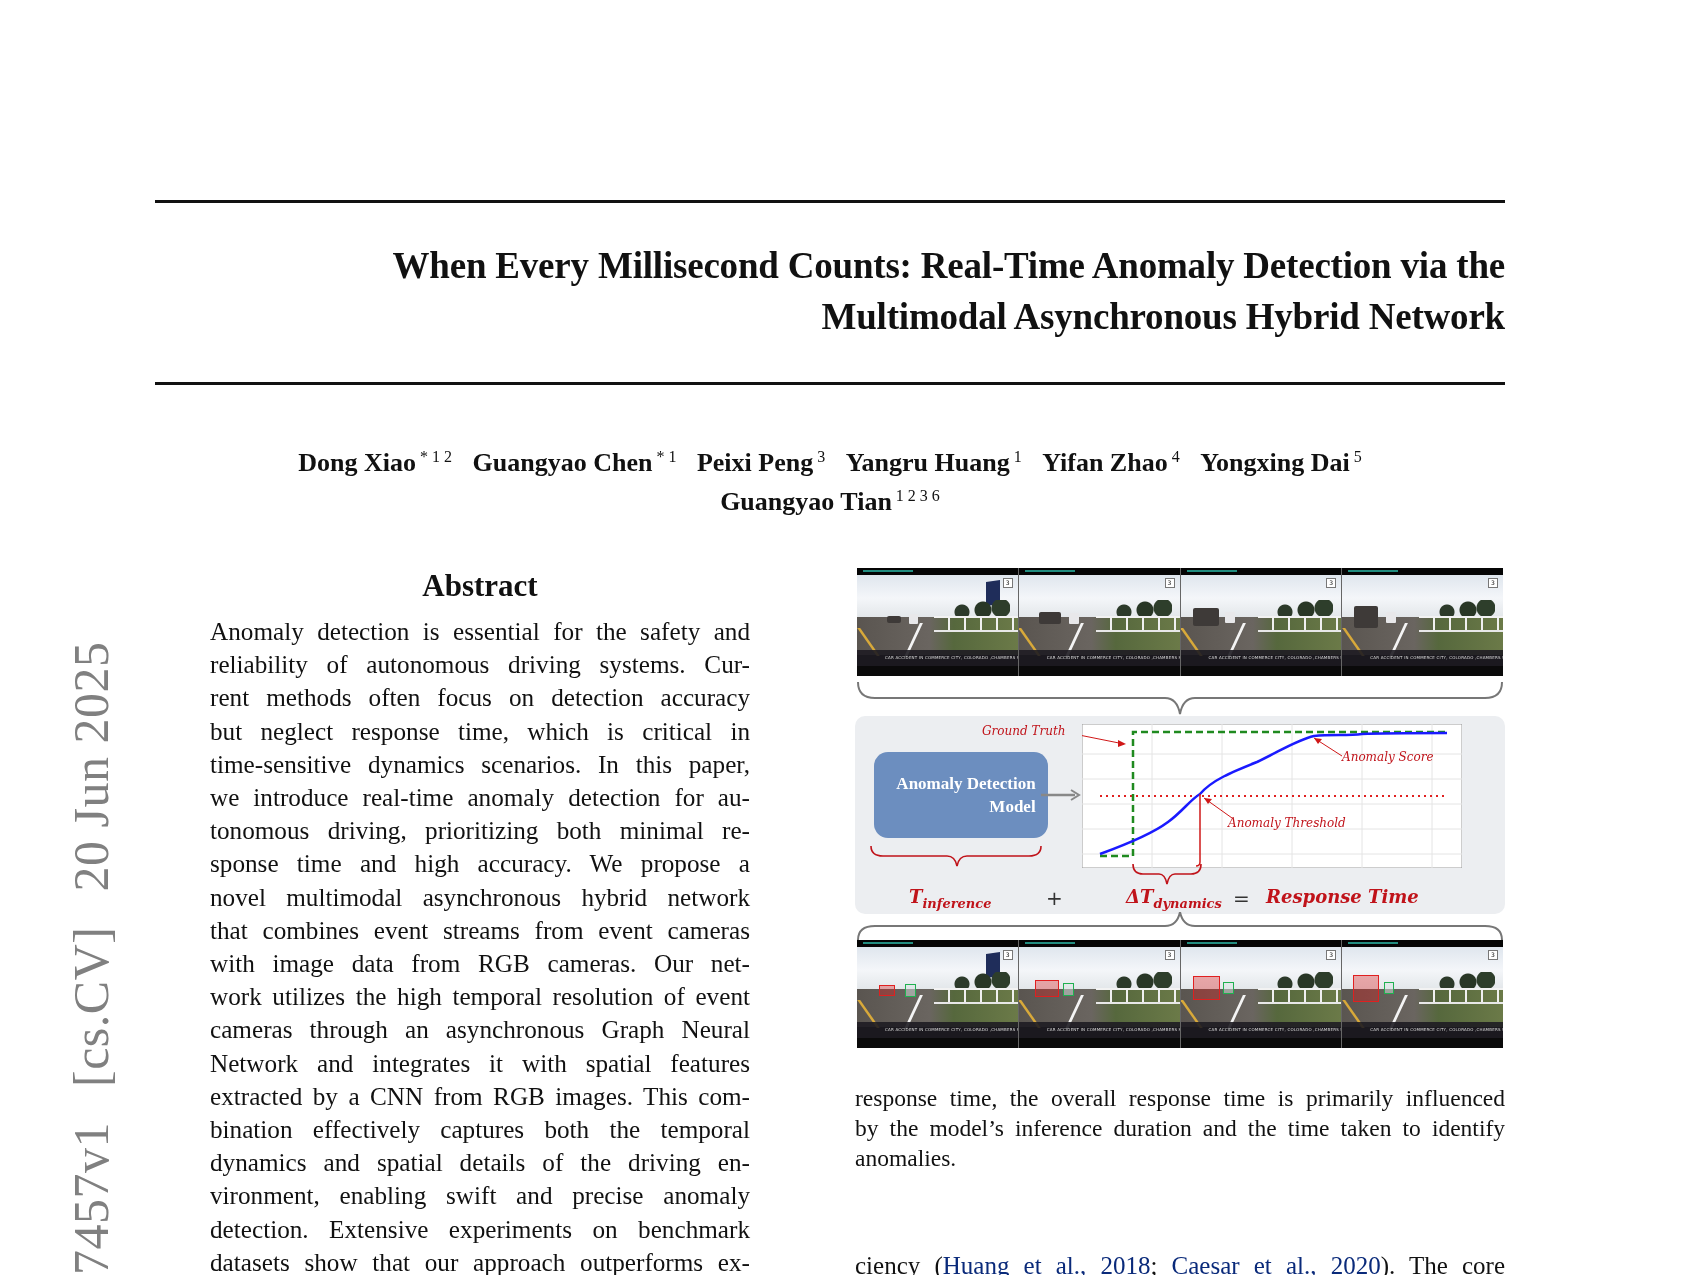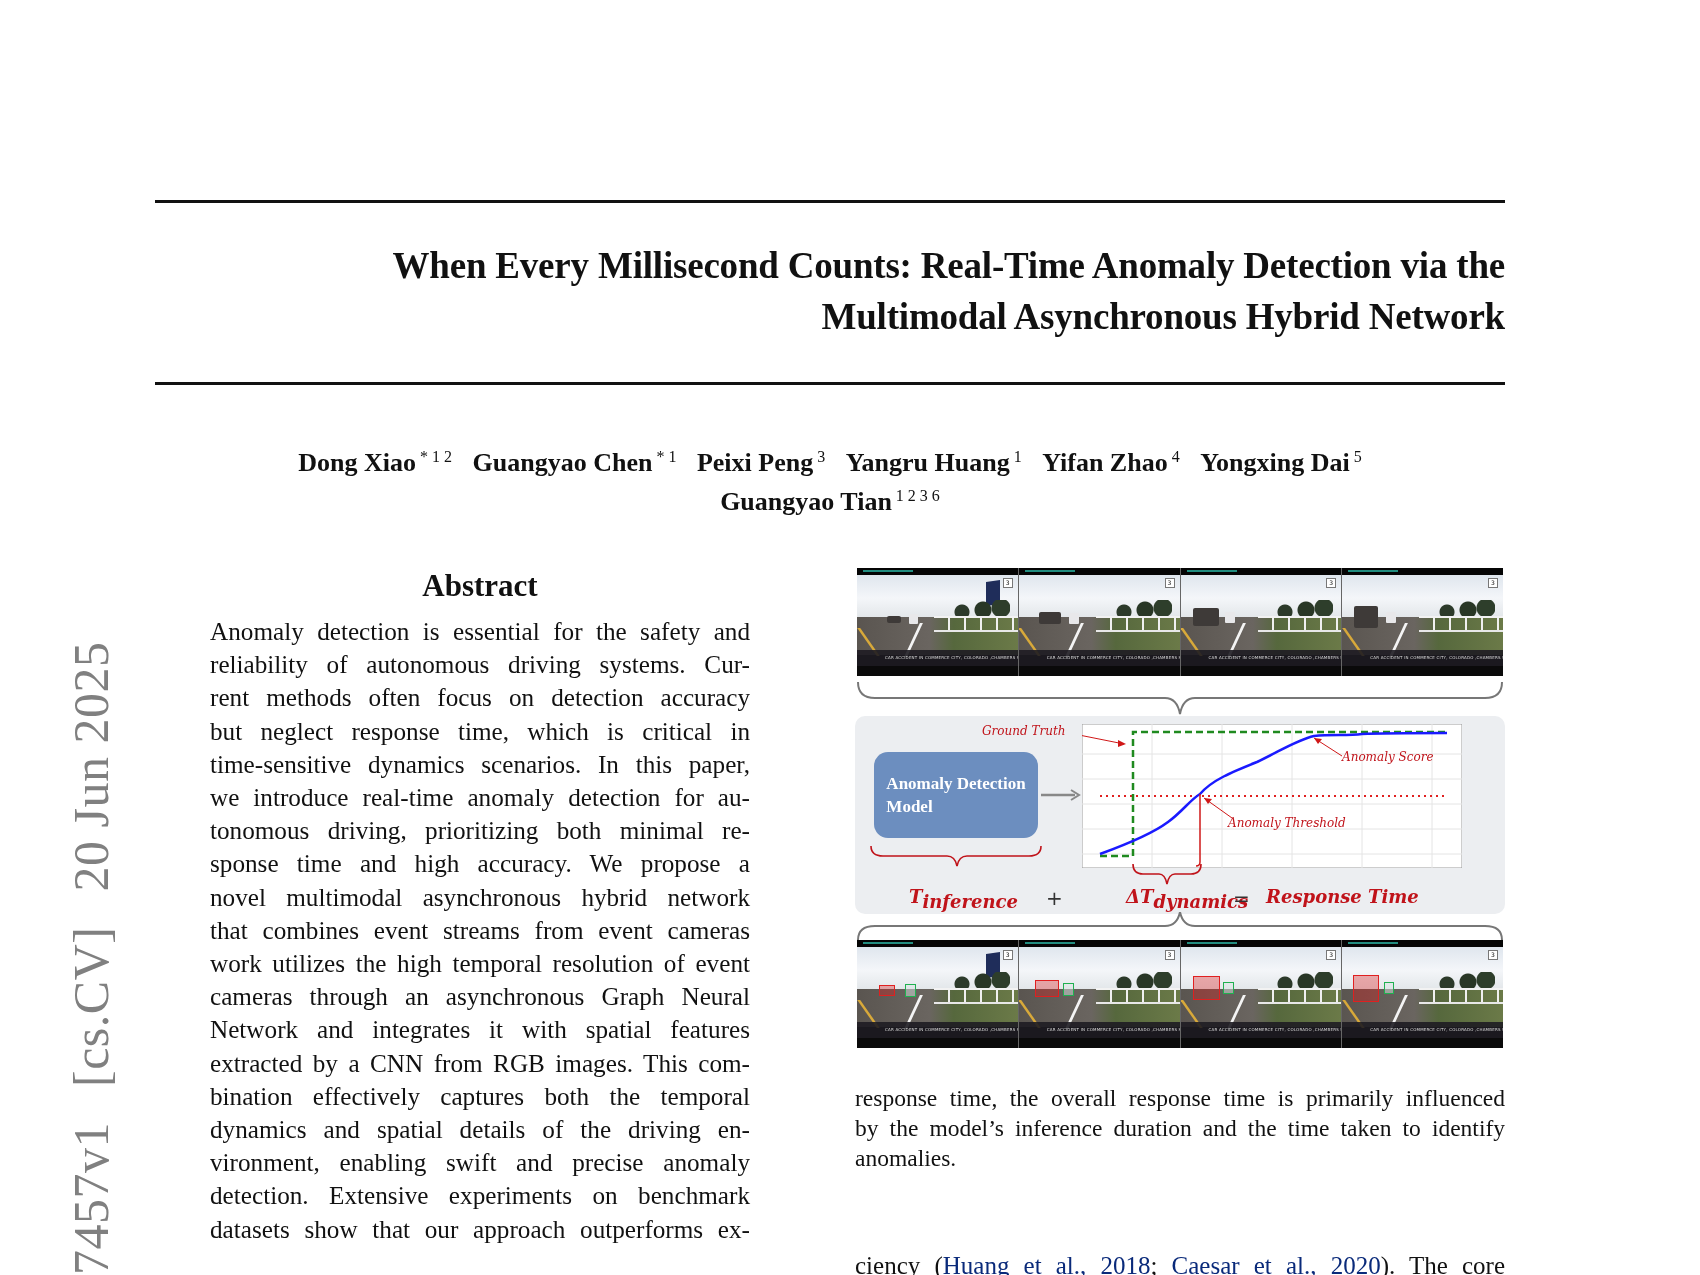--- a/index.html
+++ b/index.html
@@ -60,25 +60,25 @@
   .frame .car { position: absolute; background: #3e3a38; border-radius: 2px; }
   .frame .van { position: absolute; background: #e8e8ea; border-radius: 1px; }
   .frame .box-red { position: absolute; border: 1.5px solid #e02020; background: rgba(220,30,30,.35); }
   .frame .box-green { position: absolute; border: 1.5px solid #20b050; background: rgba(220,230,230,.5); }
   .frame .sign { position: absolute; top: 13px; right: 18px; width: 14px; height: 24px; background: #1f2d5a; transform: skewY(-8deg); }
 
   .brace-svg { position: absolute; left: 0; }
   .panel { position: absolute; left: 0; top: 148px; width: 650px; height: 198px; background: #eceef1; border-radius: 10px; }
   .model-box { position: absolute; left: 19px; top: 36px; width: 164px; height: 86px; background: #6c8ebf;
                border-radius: 14px; color: #fff; font-weight: bold; font-size: 17px; line-height: 23px;
-               display: flex; align-items: center; justify-content: center; text-align: left; }
+               display: flex; align-items: center; justify-content: center; text-align: right; padding-left: 10px; }
   .plot-area { position: absolute; left: 227px; top: 8px; width: 380px; height: 144px; }
   .formula { position: absolute; top: 170px; font-size: 18px; color: #c0131a; font-style: italic; font-weight: bold;
              font-family: "DejaVu Serif", serif; white-space: nowrap; }
-  .formula sub { font-size: 18px; }
+  .formula sub { font-size: 13px; }
   .op { position: absolute; top: 170px; font-size: 20px; color: #333; font-family: "DejaVu Sans", sans-serif; }
   .annot { position: absolute; font-size: 12px; color: #c0131a; font-style: italic; font-family: "DejaVu Serif", serif; white-space: nowrap; }
 
   .fig-caption { position: absolute; left: 855px; top: 1083px; width: 650px; font-size: 23.5px; line-height: 30px; }
   .fig-caption .line { display: block; text-align: justify; text-align-last: justify; white-space: nowrap; }
   .fig-caption .line.last { text-align-last: left; }
   .fig-caption em { font-style: italic; }
 
   .body-line { position: absolute; left: 855px; width: 650px; top: 1250px; font-size: 25px; line-height: 32px;
                text-align: justify; text-align-last: justify; white-space: nowrap; }
@@ -120,20 +120,21 @@
   <span class="line">Anomaly detection is essential for the safety and</span>
   <span class="line">reliability of autonomous driving systems.  Cur-</span>
   <span class="line">rent methods often focus on detection accuracy</span>
   <span class="line">but neglect response time, which is critical in</span>
   <span class="line">time-sensitive dynamics scenarios.  In this paper,</span>
   <span class="line">we introduce real-time anomaly detection for au-</span>
   <span class="line">tonomous driving, prioritizing both minimal re-</span>
   <span class="line">sponse time and high accuracy.  We propose a</span>
   <span class="line">novel multimodal asynchronous hybrid network</span>
   <span class="line">that combines event streams from event cameras</span>
+  <span class="line">with image data from RGB cameras.  Our net-</span>
   <span class="line">work utilizes the high temporal resolution of event</span>
   <span class="line">cameras through an asynchronous Graph Neural</span>
   <span class="line">Network and integrates it with spatial features</span>
   <span class="line">extracted by a CNN from RGB images. This com-</span>
   <span class="line">bination effectively captures both the temporal</span>
   <span class="line">dynamics and spatial details of the driving en-</span>
   <span class="line">vironment, enabling swift and precise anomaly</span>
   <span class="line">detection. Extensive experiments on benchmark</span>
   <span class="line">datasets show that our approach outperforms ex-</span>
 </div>

